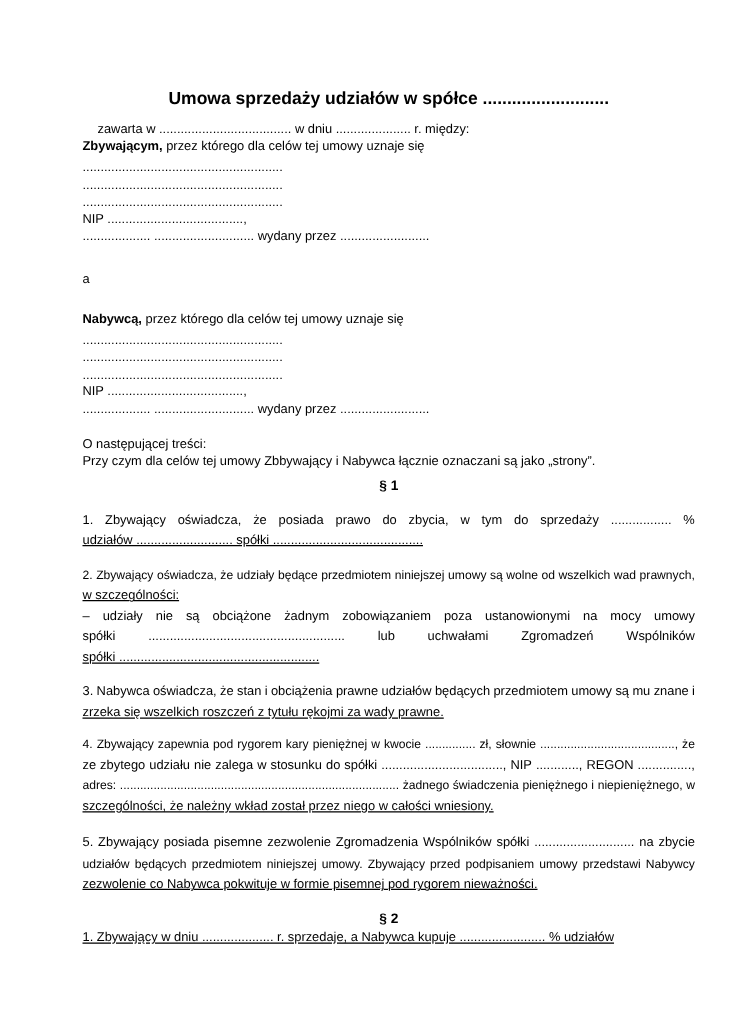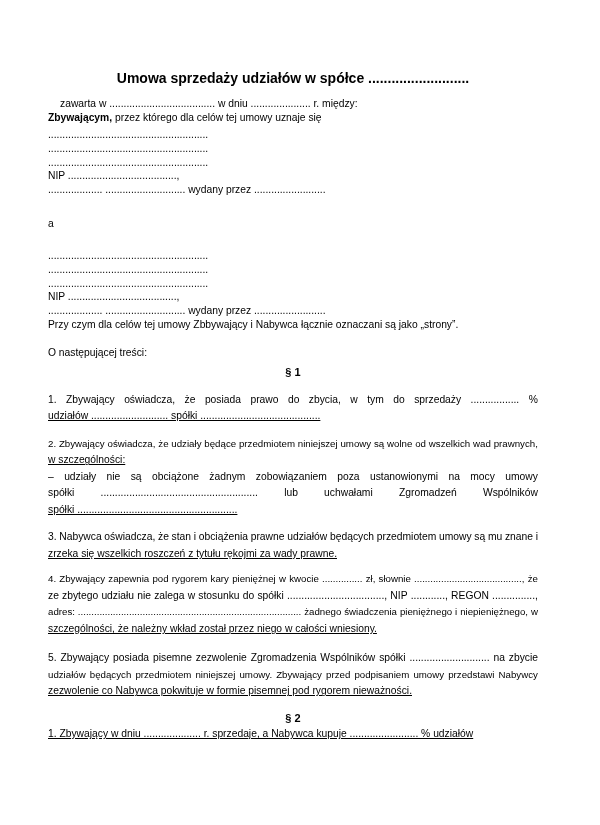--- a/index.html
+++ b/index.html
@@ -5,21 +5,21 @@
   html,body{margin:0;padding:0;background:#e8e8e8;}
   .page{
     position:relative;
     width:600px;height:825px;
     background:#ffffff;
     color:#000000;
     font-family:"Liberation Sans", sans-serif;
     font-size:10.3px;
     box-sizing:border-box;
     padding-top:70px;
-    padding-left:48px;
+    padding-left:66px;
     padding-right:60px;
     overflow:hidden;
   }
   .content{width:490px;}
   .title{
     margin:0;
     font-size:14px;
     font-weight:bold;
     line-height:16px;
     text-align:center;
@@ -76,32 +76,35 @@
         <div class="line">........................................................</div>
         <div class="line">........................................................</div>
         <div class="line">NIP ......................................,</div>
         <div class="line">................... ............................ wydany przez .........................</div>
       </div>
     </div>
 
     <div class="line mt23">a</div>
 
     <div class="mt18">
+      <div class="line party-lead">
+        <b>Nabywcą,</b><span> przez którego dla celów tej umowy uznaje się</span>
+      </div>
       <div class="dots-group">
         <div class="line">........................................................</div>
         <div class="line">........................................................</div>
         <div class="line">........................................................</div>
         <div class="line">NIP ......................................,</div>
         <div class="line">................... ............................ wydany przez .........................</div>
       </div>
     </div>
 
+    <div class="line mt14">O następującej treści:</div>
+
     <div class="line mt20">Przy czym dla celów tej umowy Zbbywający i Nabywca łącznie oznaczani są jako „strony”.</div>
-
-    <div class="line mt14">O następującej treści:</div>
 
     <div class="sec-head mt4">§ 1</div>
 
     <div class="para m12">
       <div class="jline">
           <span>1.</span>
           <span>Zbywający</span>
           <span>oświadcza,</span>
           <span>że</span>
           <span>posiada</span>

